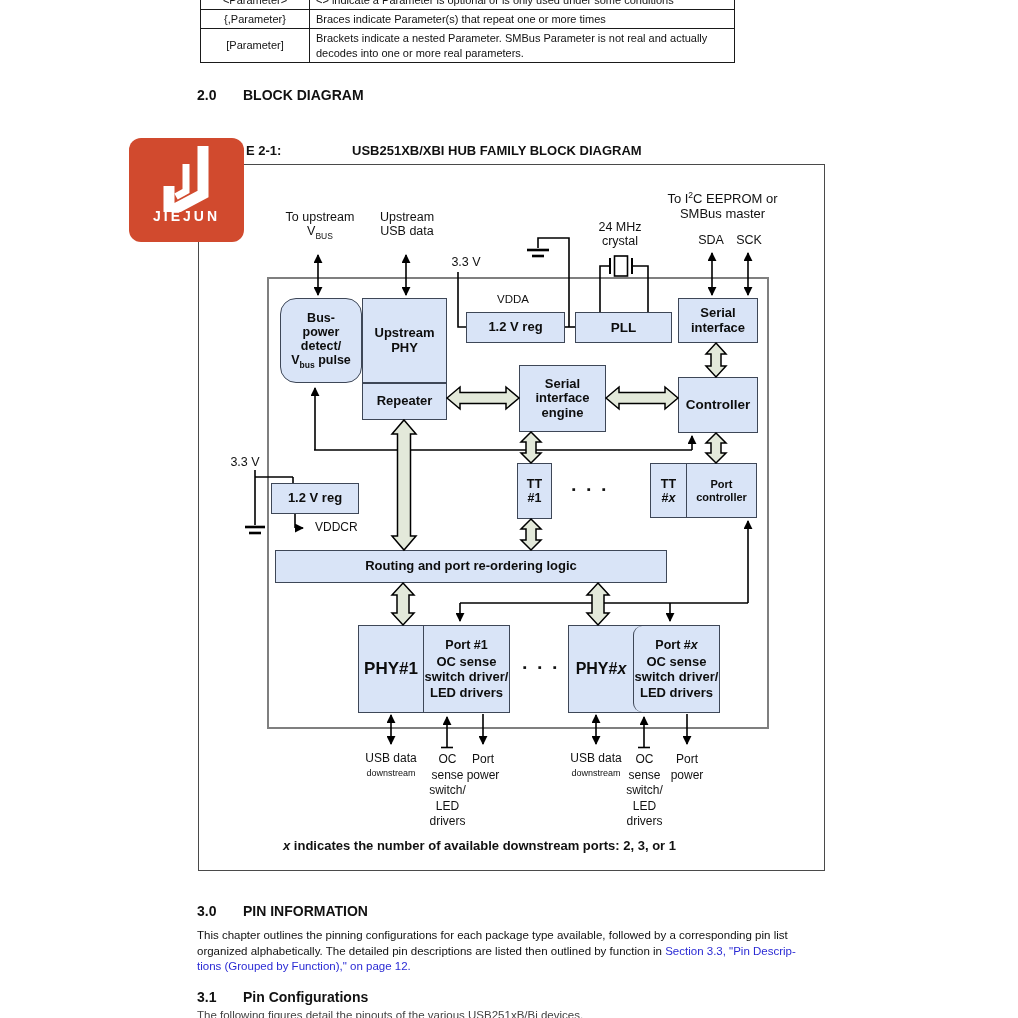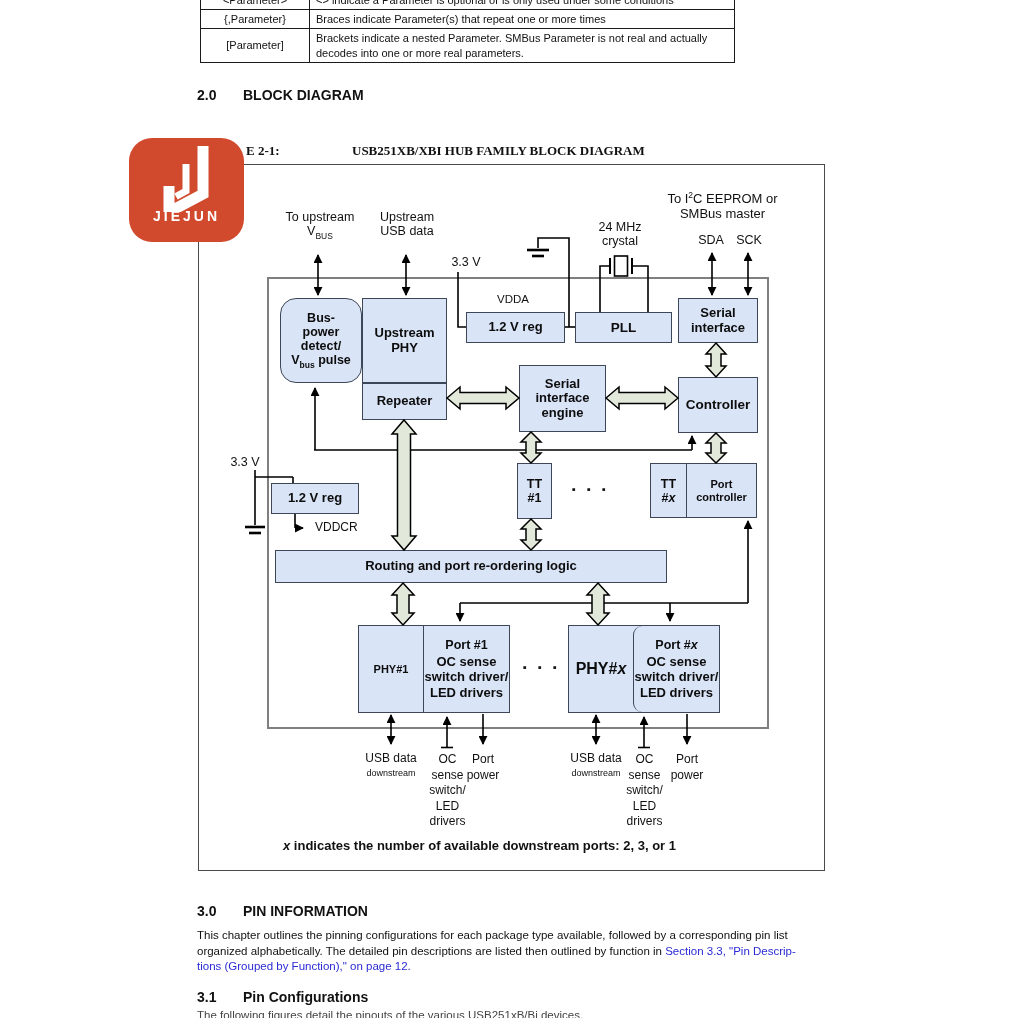--- a/index.html
+++ b/index.html
@@ -31,21 +31,21 @@
   
   .lbl{position:absolute;font-size:12.5px;line-height:1.15;text-align:center;z-index:4;white-space:nowrap;}
   .small{font-size:9px;text-align:center;}
   sub,sup{font-size:8.5px;}
   .dots{font-size:11px;font-weight:bold;letter-spacing:4px;}
   .note{position:absolute;font-size:13px;font-weight:bold;z-index:4;white-space:nowrap;}
   .body-line{position:absolute;font-size:11.5px;white-space:nowrap;z-index:4;}
   .link{color:#2a2ad4;}
   svg.overlay{position:absolute;left:0;top:0;z-index:3;pointer-events:none;}
   
-  .logo{position:absolute;left:129px;top:138px;width:115px;height:104px;border-radius:23px;
+  .logo{position:absolute;left:129px;top:138px;width:115px;height:104px;border-radius:12px;
         background:#d14a2e;z-index:10;display:flex;flex-direction:column;align-items:center;
         justify-content:flex-start;}
   .logo .brand{color:#fff;font-weight:bold;font-size:14px;letter-spacing:3px;margin-top:-4px;}
 </style>
 </head>
 <body>
 
 <div class="page">
 
   <table class="legend">
@@ -62,21 +62,21 @@
       <td class="p">[Parameter]</td>
       <td>Brackets indicate a nested Parameter. SMBus Parameter is not real and actually decodes into one or more real parameters.</td>
     </tr>
   </tbody>
     </table>
 
   <div class="h1" style="left:197px;top:87px;">
     <span class="num">2.0</span><span>BLOCK DIAGRAM</span>
   </div>
 
-  <div class="cap" style="left:246px;top:143px;font-family:Liberation Serif, serif;">
+  <div class="cap" style="left:246px;top:143px;">
     <span class="clab">E 2-1:</span><span>USB251XB/XBI HUB FAMILY BLOCK DIAGRAM</span>
   </div>
 
   <div class="frame"></div>
 
   <div class="blk" style="left:280px;top:298px;width:82px;height:85px;border-radius:16px;">
     <span>Bus-</span>
     <span>power</span>
     <span>detect/</span>
     <span><span>V</span><sub>bus</sub><span> pulse</span></span>
@@ -132,21 +132,21 @@
 
   <div class="blk" style="left:271px;top:483px;width:88px;height:31px;font-size:13px;">
     <span>1.2 V reg</span>
   </div>
 
   <div class="blk" style="left:275px;top:550px;width:392px;height:33px;font-size:13px;">
     <span>Routing and port re-ordering logic</span>
   </div>
 
   <div class="blk pair" style="left:358px;top:625px;width:152px;height:88px;">
-    <div class="cell" style="width:64px;font-size:11px;">
+    <div class="cell" style="width:64px;font-size:17px;">
       <span>PHY#1</span>
     </div>
     <div class="cell portcell" style="flex:1;">
       <span class="t">Port #1</span>
       <span class="s">OC sense</span>
       <span class="s">switch driver/</span>
       <span class="s">LED drivers</span>
     </div>
   </div>
 

